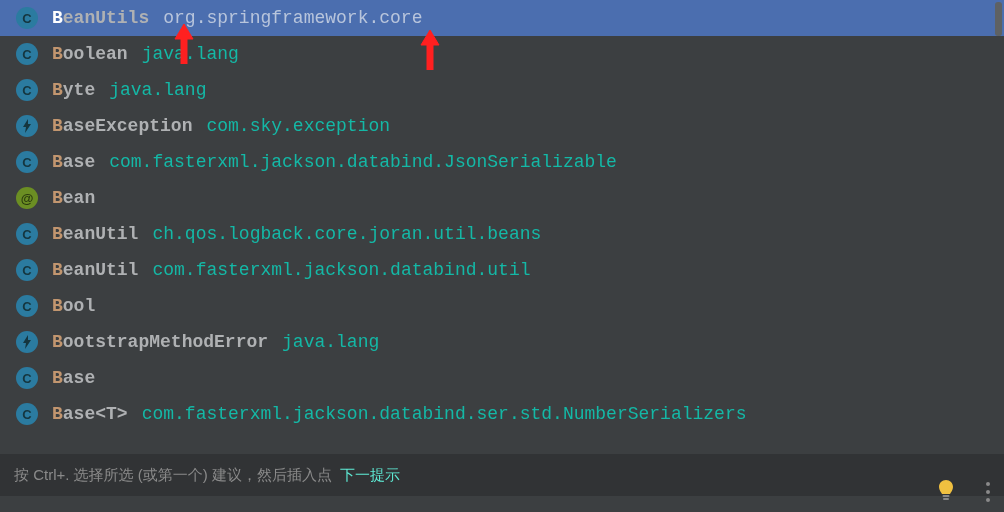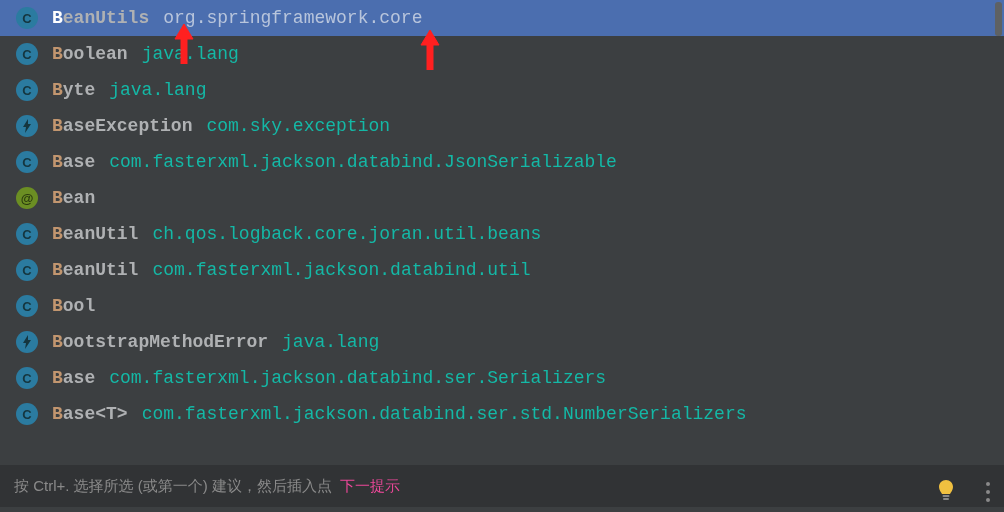--- a/index.html
+++ b/index.html
@@ -74,36 +74,36 @@
     .package-name {
       color: #14b8a6;
       margin-left: 14px;
       font-weight: normal;
     }
     .suggestion-row.selected .package-name {
       color: #b8c5dc;
     }
     .hint-bar {
       position: absolute;
-      bottom: 5px;
+      bottom: 16px;
       left: 0;
       right: 0;
       background: #313335;
       height: 42px;
       display: flex;
       align-items: center;
       padding: 0 14px;
       font-size: 15px;
       font-family: "Microsoft YaHei", Arial, sans-serif;
     }
     .hint-text {
       color: #8a8a8a;
     }
     .hint-link {
-      color: #ec4899;
+      color: #5eead4;
       margin-left: 8px;
       cursor: pointer;
     }
     .light-bulb {
       position: absolute;
       right: 48px;
       bottom: 9px;
       width: 20px;
       height: 24px;
     }
@@ -202,21 +202,20 @@
         <svg width="12" height="14" viewBox="0 0 12 14">
           <path d="M 7 0 L 2 8 L 5 8 L 4 14 L 10 5 L 7 5 Z" fill="#15363f"></path>
         </svg>
       </span>
       <span class="class-name"><span class="highlight">B</span>ootstrapMethodError</span>
       <span class="package-name">java.lang</span>
     </div>
     <div class="suggestion-row">
       <span class="icon icon-class">C</span>
       <span class="class-name"><span class="highlight">B</span>ase</span>
-      <span class="package-name">com.fasterxml.jackson.databind.ser.Serializers</span>
     </div>
     <div class="suggestion-row">
       <span class="icon icon-class">C</span>
       <span class="class-name"><span class="highlight">B</span>ase&lt;T&gt;</span>
       <span class="package-name">com.fasterxml.jackson.databind.ser.std.NumberSerializers</span>
     </div>
   </div>
 
 <div class="scrollbar"></div>
 

